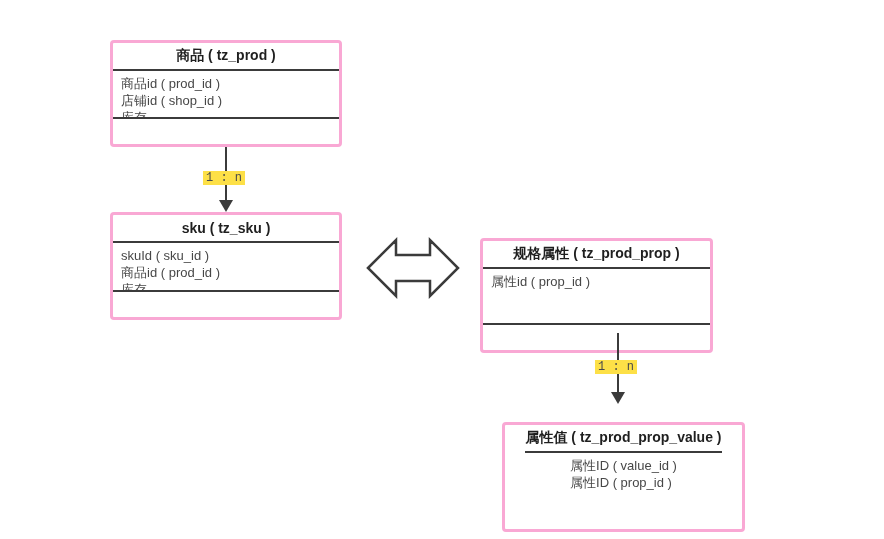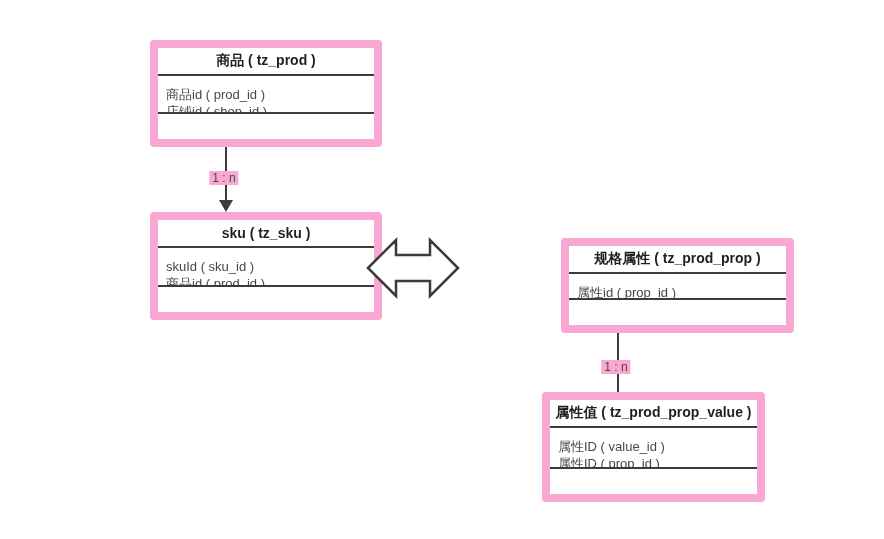--- a/index.html
+++ b/index.html
@@ -11,42 +11,41 @@
     position: relative;
     width: 884px;
     height: 539px;
     background: #ffffff;
     overflow: hidden;
   }
   .entity {
     position: absolute;
     box-sizing: border-box;
     background: #ffffff;
-    border: 8px solid #f9a8d4;
+    border: 3px solid #f9a8d4;
     border-radius: 4px;
     display: flex;
     flex-direction: column;
-    margin-left: 40px;
   }
   .entity-title {
     box-sizing: border-box;
     height: 28px;
     flex: 0 0 28px;
     display: flex;
     align-items: center;
     justify-content: center;
     font-size: 14px;
     font-weight: bold;
     color: #1f1f1f;
     border-bottom: 2px solid #3b3b3b;
     white-space: nowrap;
   }
   .entity-fields {
     flex: 1 1 auto;
-    padding: 10px 8px 0 8px;
+    padding: 4px 8px 0 8px;
     overflow: hidden;
   }
   .field {
     font-size: 13px;
     line-height: 17px;
     color: #474747;
     white-space: nowrap;
   }
   .entity-filler {
     flex: 0 0 25px;
@@ -61,25 +60,26 @@
     position: absolute;
     width: 0;
     height: 0;
     border-left: 7px solid transparent;
     border-right: 7px solid transparent;
     border-top: 12px solid #3b3b3b;
   }
   .relation-label {
     position: absolute;
     transform: translateX(-50%);
-    background: #f9a8d4;
+    background: #fde047;
     padding: 0 3px;
     font-size: 12px;
     color: #4a4a4a;
     white-space: nowrap;
+    font-family: Liberation Mono, monospace;
   }
   .double-arrow {
     position: absolute;
   }
 </style>
 </head>
 <body>
 
 <div id="canvas">
 
@@ -104,33 +104,33 @@
       <div class="field">商品id ( prod_id )</div>
       <div class="field">库存</div>
     </div>
     <div class="entity-filler"></div>
   </div>
 
   <svg class="double-arrow" style="left:366px; top:234px;" width="94" height="68" viewBox="0 0 94 68">
     <polygon points="2,34 30,6 30,21 64,21 64,6 92,34 64,62 64,47 30,47 30,62" fill="#ffffff" stroke="#3b3b3b" stroke-width="2.5" stroke-linejoin="miter"></polygon>
   </svg>
 
-  <div class="entity" style="left:521px; top:238px; width:233px; height:95px;">
+  <div class="entity" style="left:480px; top:238px; width:233px; height:115px;">
     <div class="entity-title">规格属性 ( tz_prod_prop )</div>
     <div class="entity-fields">
       <div class="field">属性id ( prop_id )</div>
     </div>
     <div class="entity-filler"></div>
   </div>
 
   <div class="vline" style="left:617px; top:333px; height:60px;"></div>
   <div class="arrowhead-down" style="left:611px; top:392px;"></div>
   <span class="relation-label" style="left:616px; top:360px;">1 : n</span>
 
-  <div class="entity" style="left:502px; top:392px; width:223px; height:110px;">
+  <div class="entity" style="left:502px; top:422px; width:243px; height:110px;align-items:center;">
     <div class="entity-title">属性值 ( tz_prod_prop_value )</div>
     <div class="entity-fields">
       <div class="field">属性ID ( value_id )</div>
       <div class="field">属性ID ( prop_id )</div>
     </div>
     <div class="entity-filler"></div>
   </div>
 
 </div>
 

